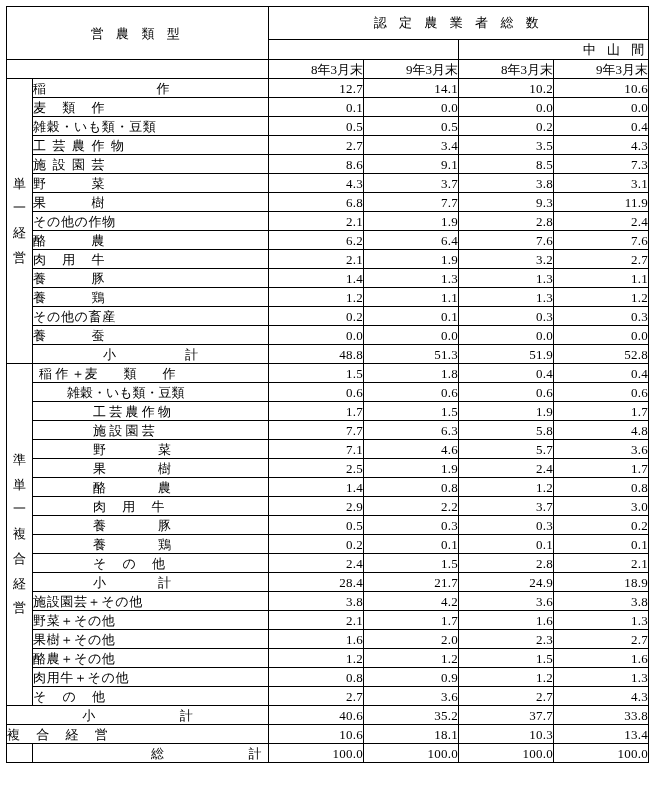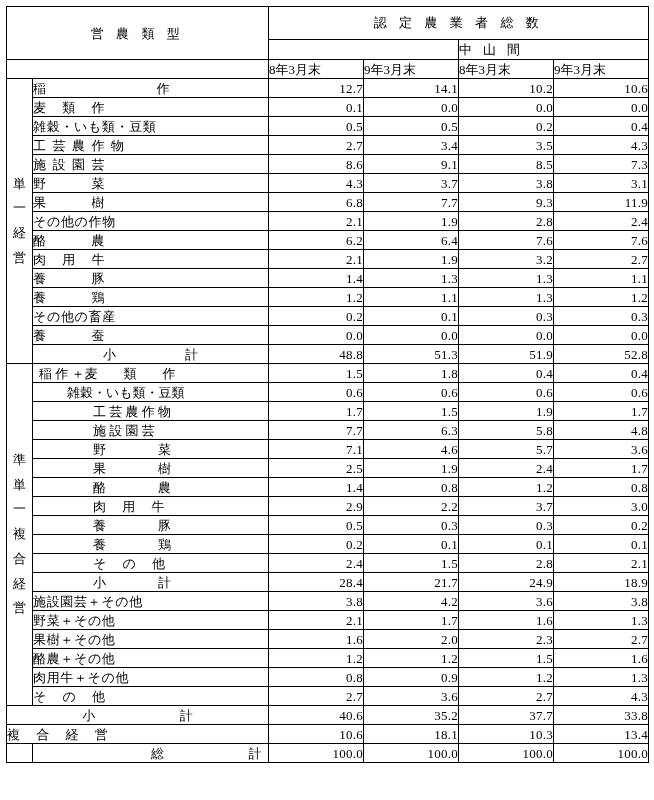--- a/index.html
+++ b/index.html
@@ -37,26 +37,26 @@
     overflow: hidden;
     white-space: nowrap;
   }
   .hdr-main {
     text-align: center;
     letter-spacing: 0.35em;
     font-size: 14px;
     padding: 2px 0;
   }
   .hdr-sub {
-    text-align: left;
+    text-align: right;
     letter-spacing: 0.3em;
     font-size: 13px;
   }
   .hdr-col {
-    text-align: left;
+    text-align: right;
     font-size: 13px;
   }
   .num {
     text-align: right;
     padding-right: 9px;
     font-size: 13px;
     letter-spacing: 0.02em;
   }
   .rowlabel {
     padding-left: 6px;

